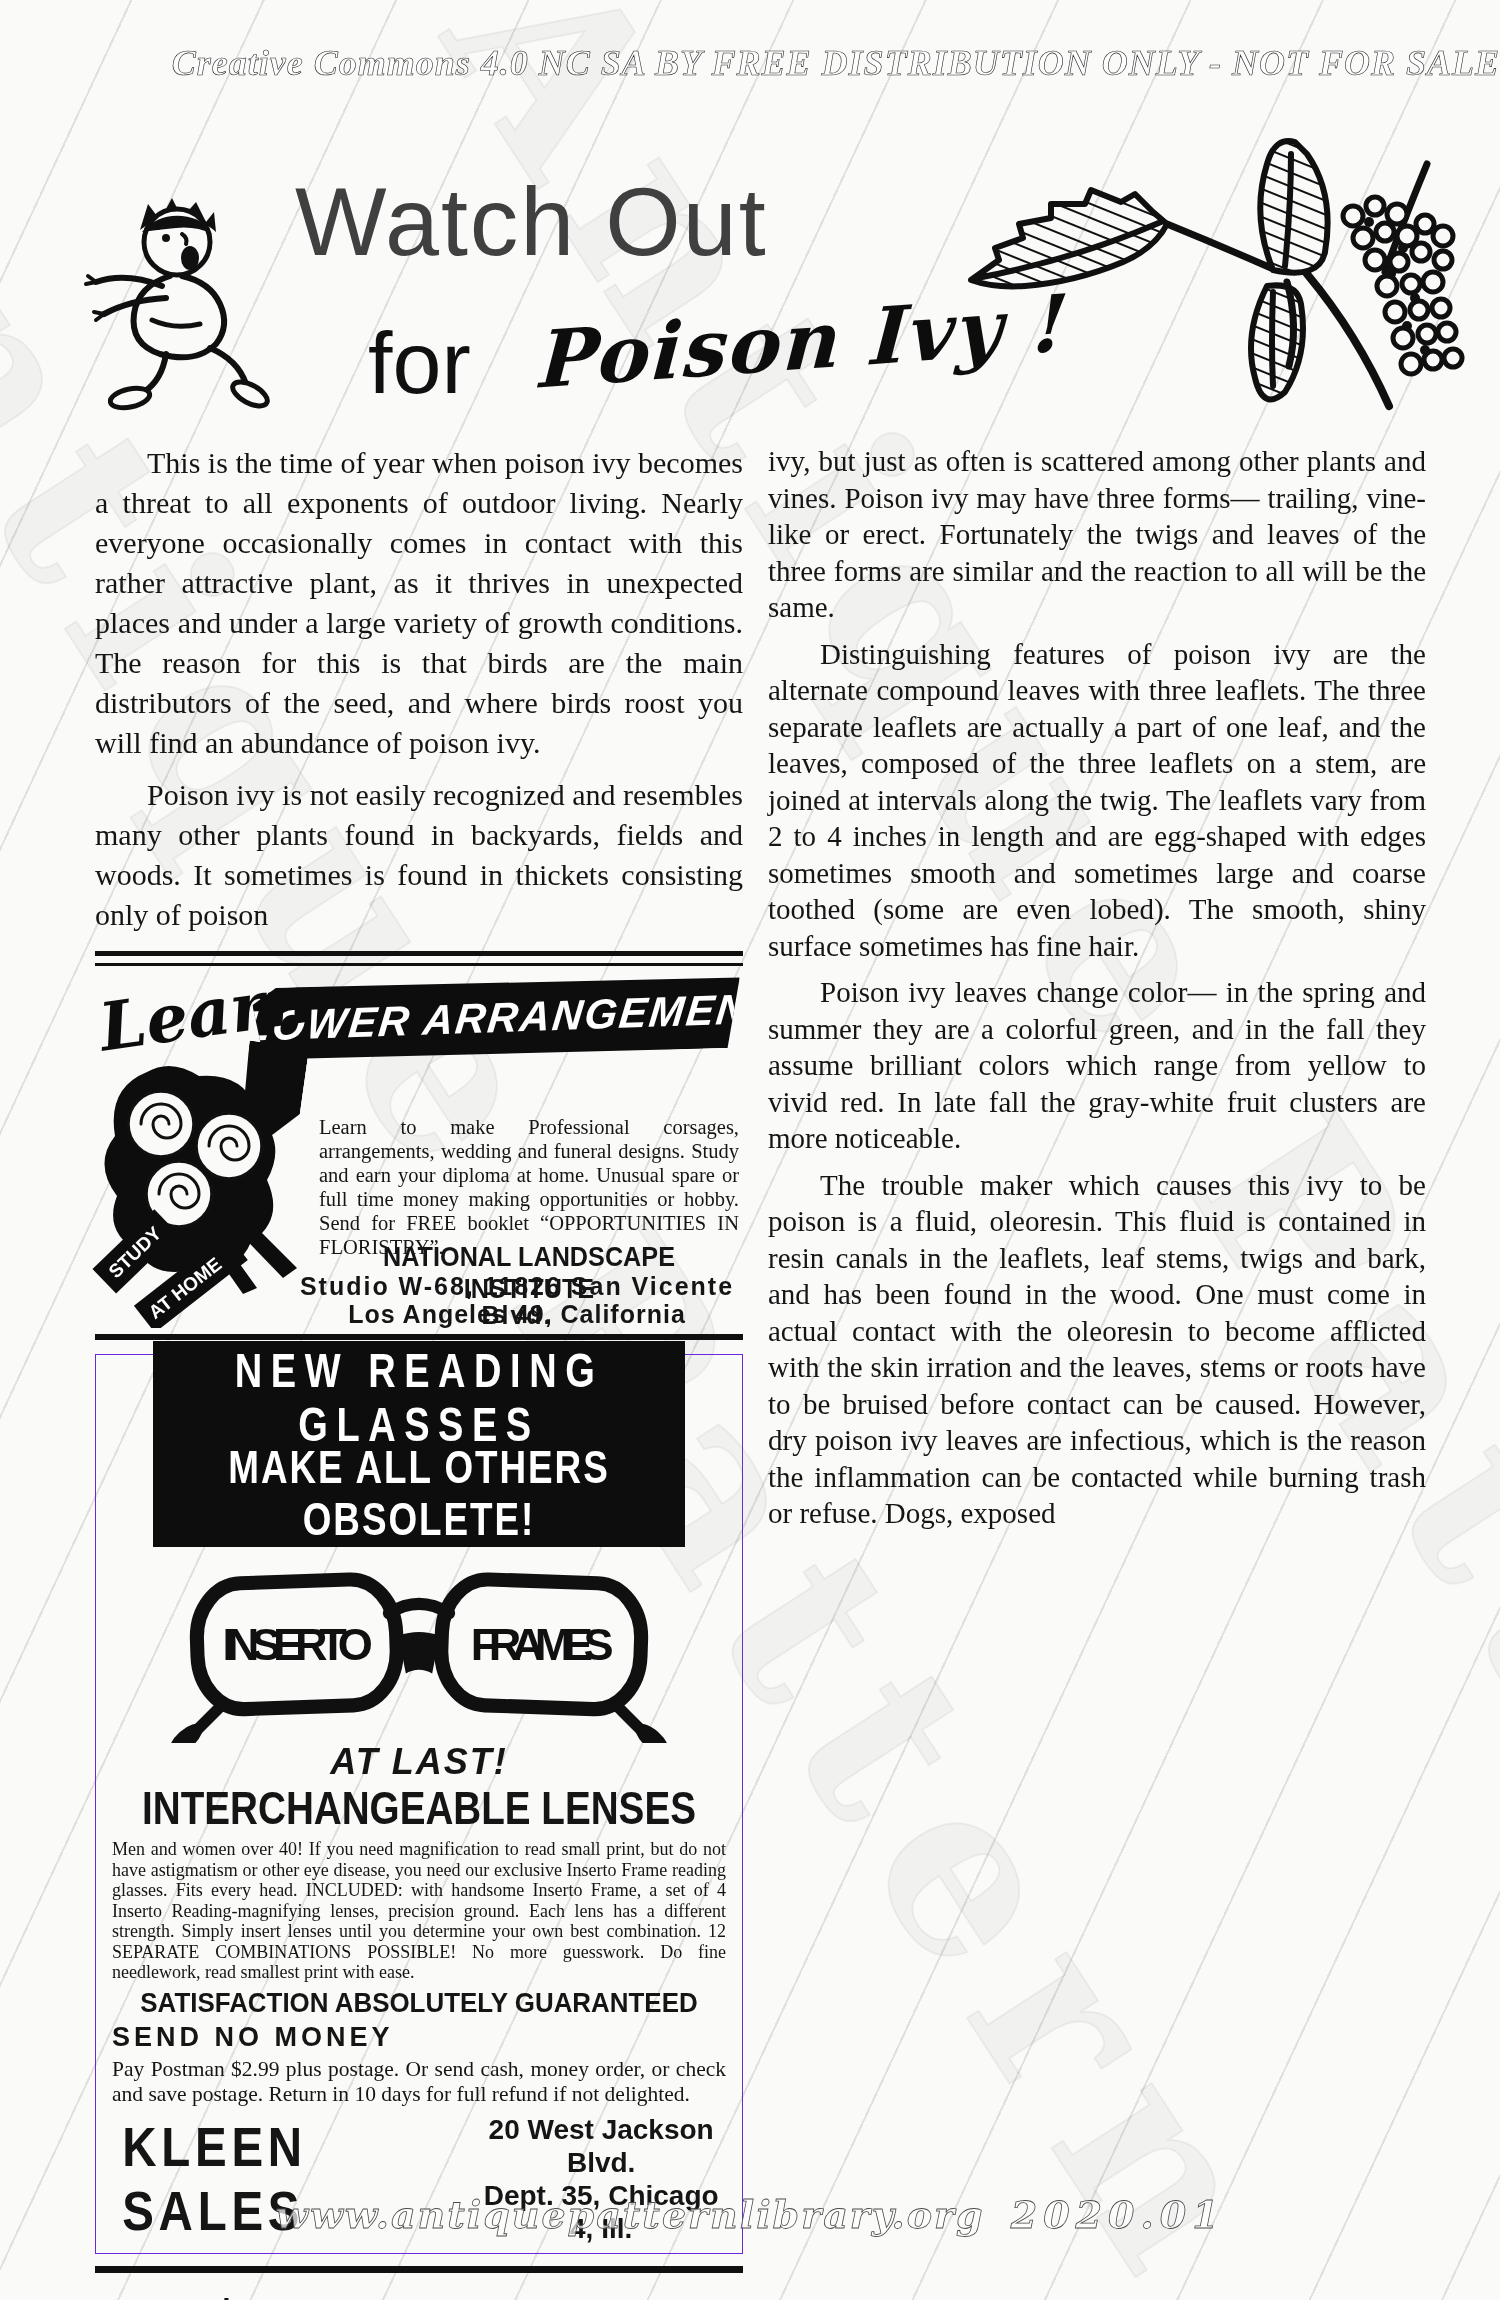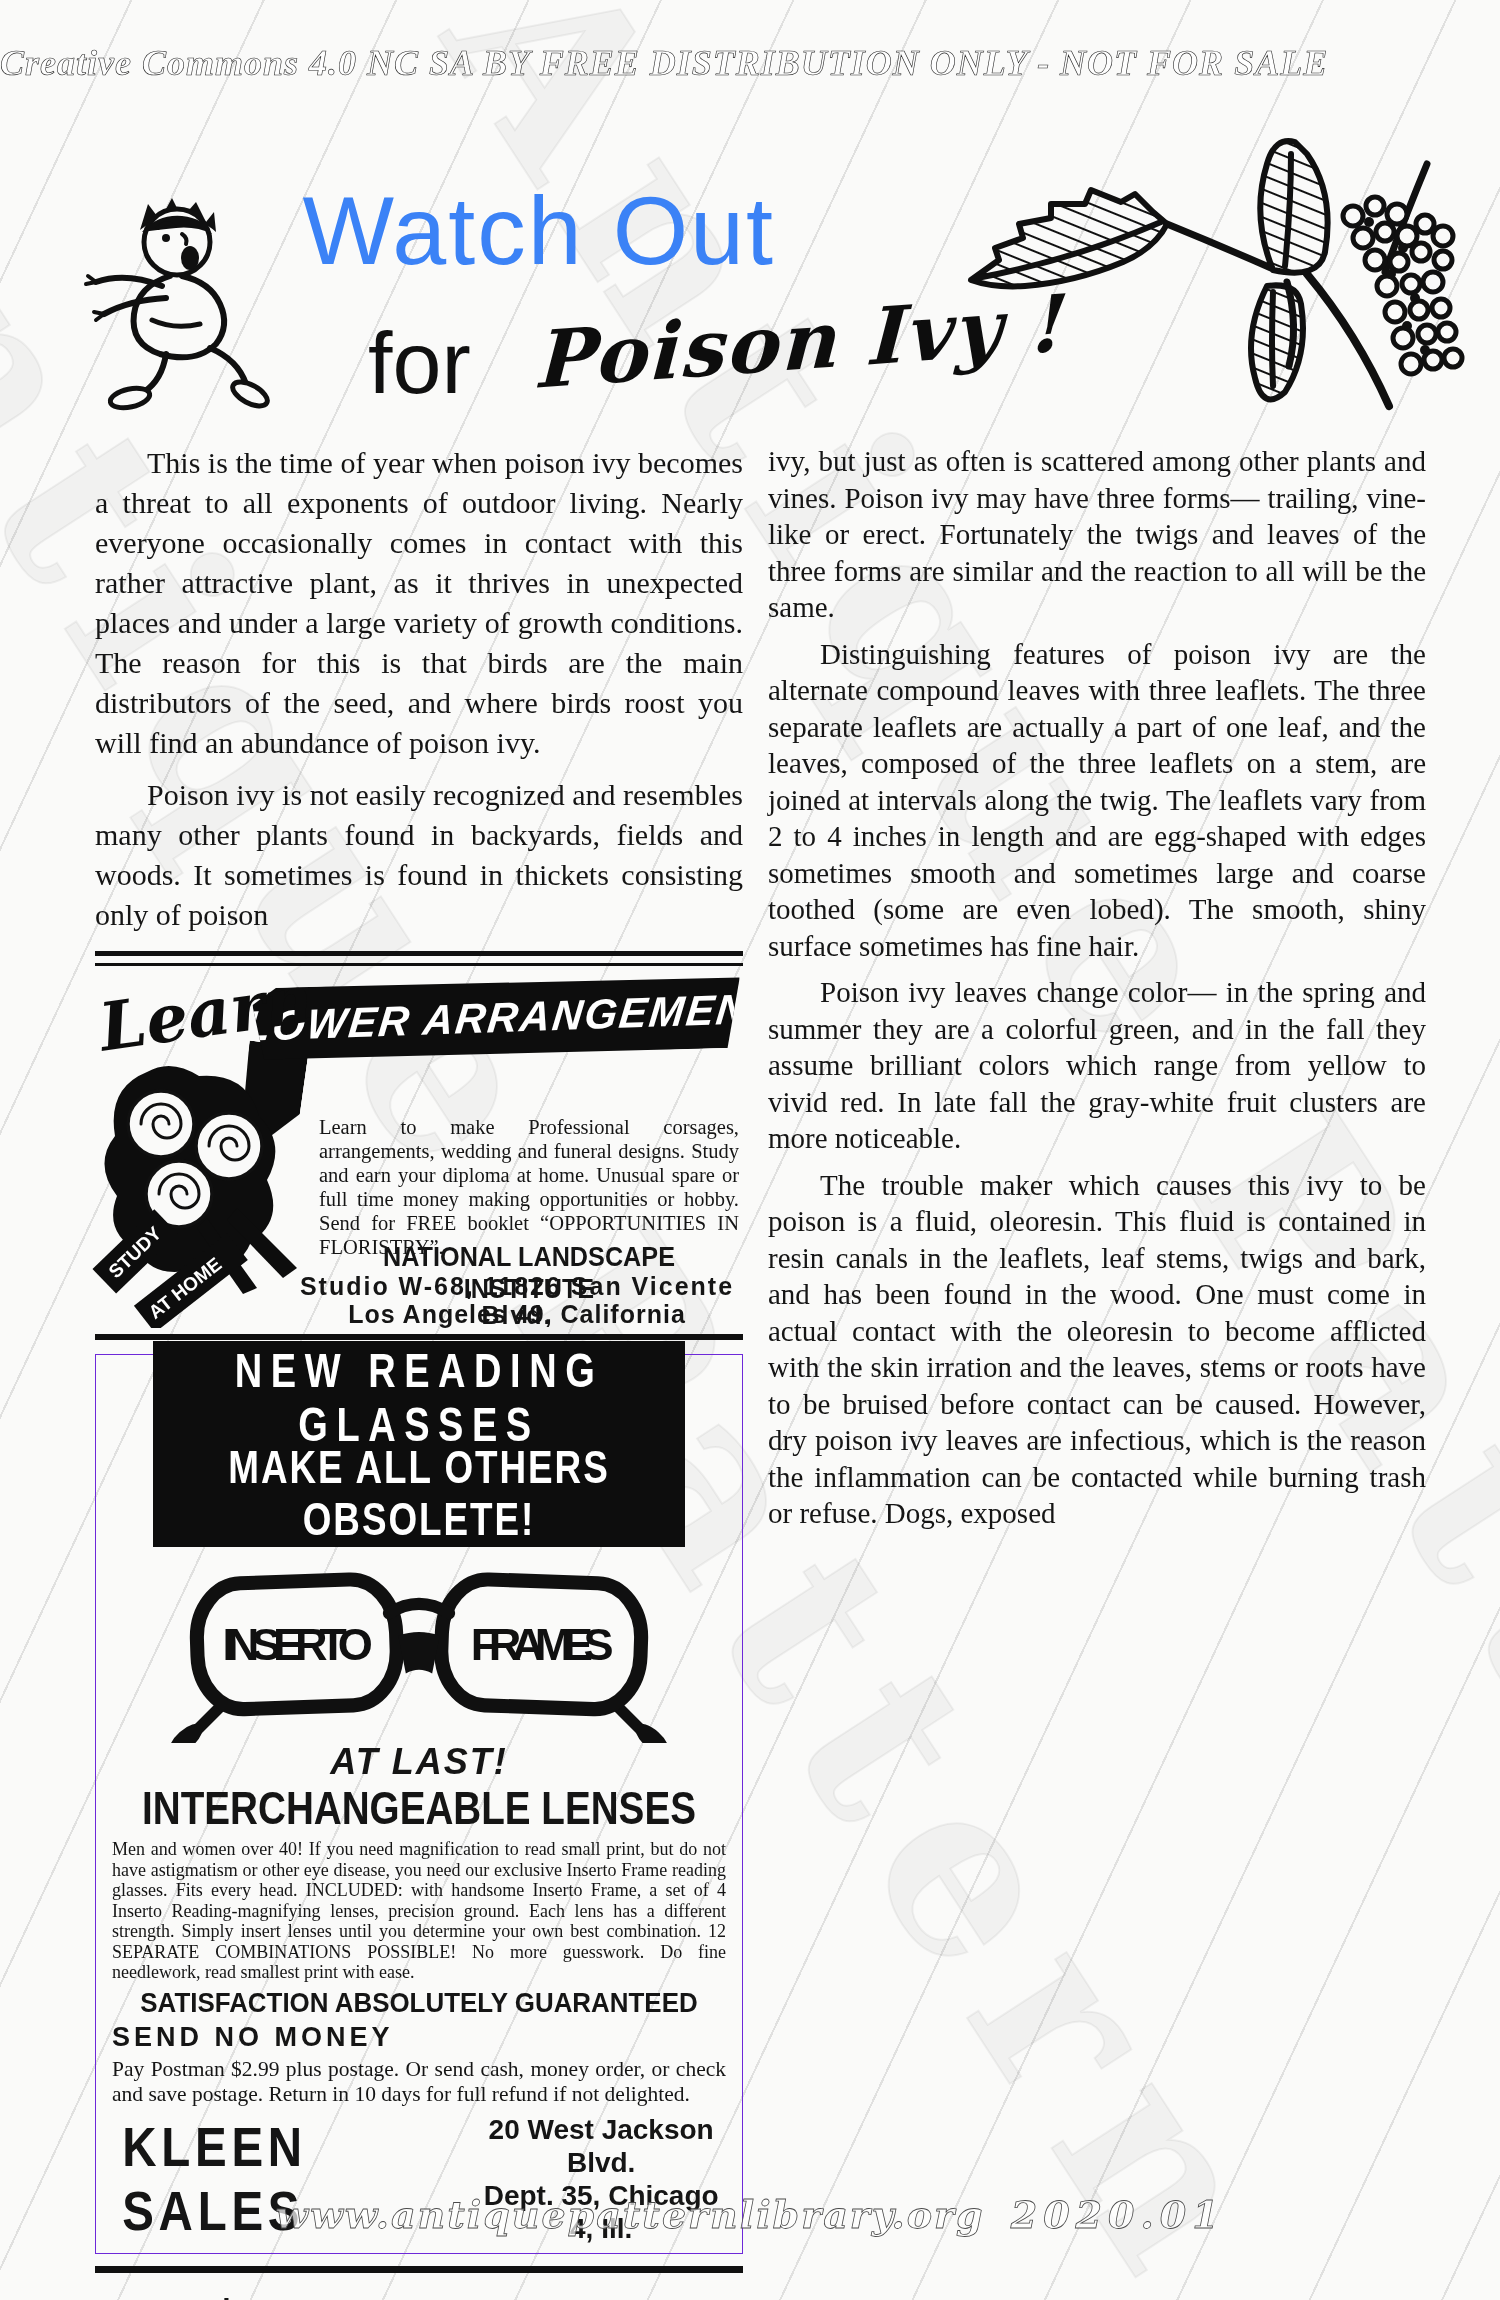--- a/index.html
+++ b/index.html
@@ -8,28 +8,28 @@
   
   .diag-lines{position:absolute;inset:0;pointer-events:none;
       background:repeating-linear-gradient(115deg,rgba(0,0,0,0) 0 118px,rgba(90,90,90,0.16) 118px 120px);}
   .ghost{position:absolute;font-family:"DejaVu Serif",serif;font-weight:700;
       color:rgba(0,0,0,0.035);-webkit-text-stroke:2px rgba(0,0,0,0.05);
       white-space:nowrap;pointer-events:none;letter-spacing:34px;}
   .ghost1{left:-60px;top:40px;font-size:230px;transform:rotate(57deg);transform-origin:0 0;}
   .ghost2{left:620px;top:-80px;font-size:230px;transform:rotate(57deg);transform-origin:0 0;}
 
   
-  .cc-notice{position:absolute;left:0;right:0;top:42px;text-align:left;
+  .cc-notice{position:absolute;left:0;right:0;top:42px;text-align:right;
       font:italic 700 36px "Liberation Serif",serif;letter-spacing:1px;
       color:rgba(40,40,40,0.92);-webkit-text-stroke:0.6px #2a2a2a;
       -webkit-text-fill-color:rgba(255,255,255,0.75);}
 
   
-  .title-line1{position:absolute;left:295px;top:175px;width:480px;text-align:right;
-      font:400 97px "Liberation Sans",sans-serif;color:#3b82f6;letter-spacing:2px;}
+  .title-line1{position:absolute;left:295px;top:166px;width:480px;text-align:left;
+      font:400 97px "Liberation Sans",sans-serif;color:#404040;letter-spacing:2px;}
   .title-for{position:absolute;left:368px;top:312px;
       font:400 88px "Liberation Sans",sans-serif;color:#101010;}
   .title-script{position:absolute;left:540px;top:296px;width:520px;
       font:italic 700 78px "DejaVu Serif",serif;color:#0d0d0d;
       transform:rotate(-4deg) skewX(-8deg);letter-spacing:2px;white-space:nowrap;}
   .boy-illustration{position:absolute;left:78px;top:188px;}
   .ivy-illustration{position:absolute;left:955px;top:120px;}
 
   
   .col{position:absolute;top:443px;}

